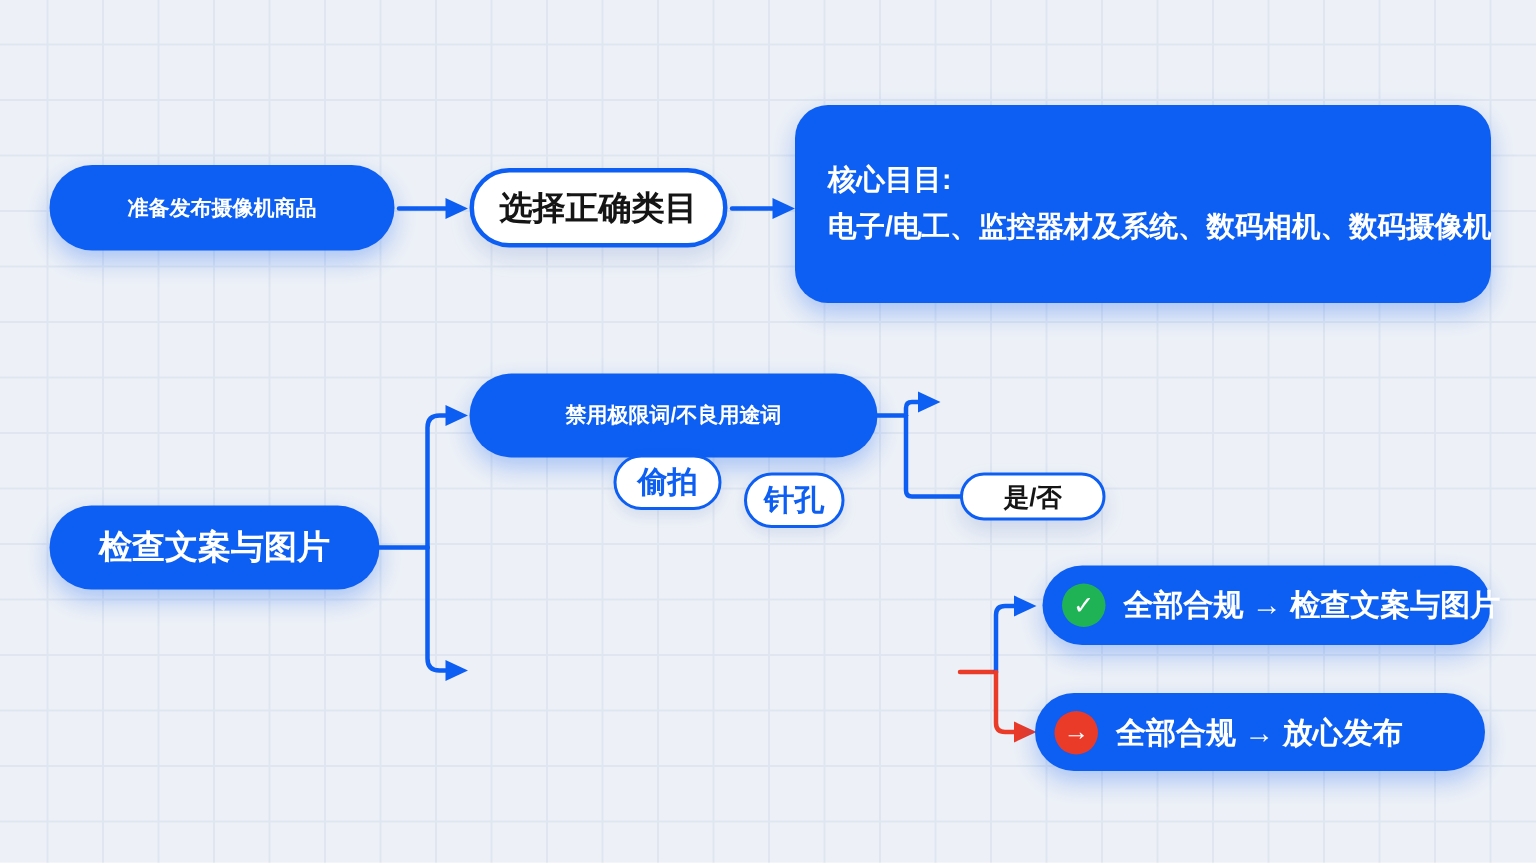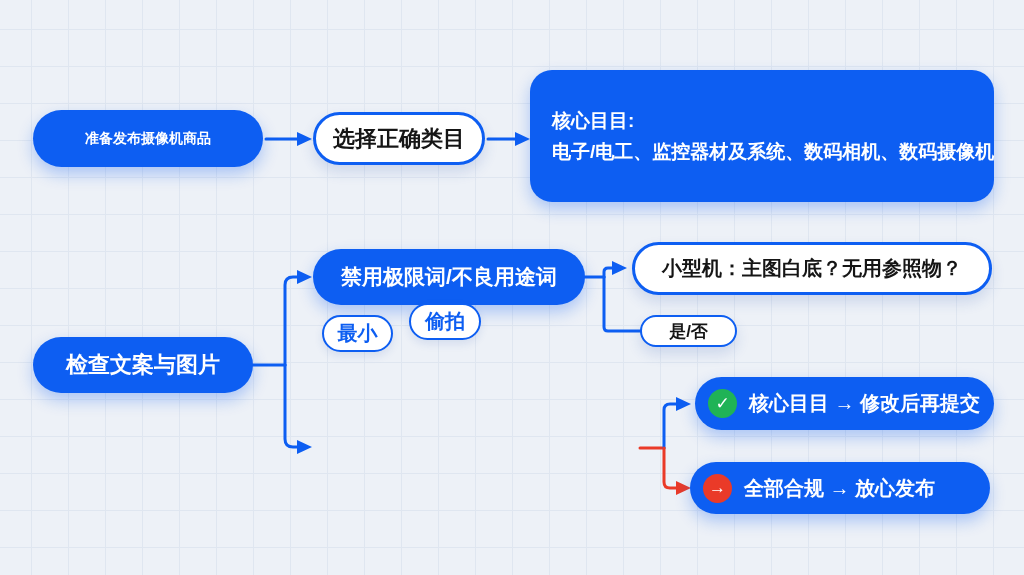--- a/index.html
+++ b/index.html
@@ -29,21 +29,21 @@
   }
   .blue{background:var(--blue);color:#ffffff;box-shadow:0 7px 16px rgba(13,94,242,.30);}
   .white{background:#ffffff;border:3px solid var(--blue);box-shadow:0 7px 14px rgba(40,80,180,.16);}
   
   .n1{left:33px;top:110px;width:230px;height:57px;border-radius:29px;font-size:14px;}
   .n2{left:313px;top:112px;width:172px;height:53px;border-radius:27px;font-size:22px;}
   .n3{left:530px;top:70px;width:464px;height:132px;border-radius:22px;
       flex-direction:column;align-items:flex-start;justify-content:center;
       padding-left:22px;font-size:19px;line-height:31px;}
   .n4{left:33px;top:337px;width:220px;height:56px;border-radius:28px;font-size:22px;font-family:Liberation Mono, monospace;}
-  .n5{left:313px;top:249px;width:272px;height:56px;border-radius:28px;font-size:21px;}
+  .n5{left:313px;top:249px;width:272px;height:56px;border-radius:28px;font-size:14px;}
   .tag{position:absolute;display:flex;align-items:center;justify-content:center;
       background:#fff;border:2.5px solid var(--blue);color:var(--blue);
       font-weight:bold;font-size:20px;border-radius:19px;box-sizing:border-box;
       box-shadow:0 4px 9px rgba(40,80,180,.12);}
   .t1{left:322px;top:315px;width:71px;height:37px;}
   .t2{left:409px;top:303px;width:72px;height:37px;}
   .t3{left:496px;top:315px;width:67px;height:37px;}
   .n6{left:632px;top:242px;width:360px;height:53px;border-radius:27px;font-size:20px;}
   .n7{left:640px;top:315px;width:97px;height:32px;border-radius:16px;font-size:17px;border-width:2.5px;}
   .n8{left:313px;top:420px;width:327px;height:54px;border-radius:27px;font-size:21px;}
@@ -98,31 +98,30 @@
 
   <div class="node blue n3">
     <div>核心目目:</div>
     <div>电子/电工、监控器材及系统、数码相机、数码摄像机</div>
   </div>
 
   <div class="node blue n4">检查文案与图片</div>
 
   <div class="node blue n5">禁用极限词/不良用途词</div>
 
-  <div class="tag t1">最小</div>
   <div class="tag t2">偷拍</div>
+  <div class="tag t3">针孔</div>
 
-  <div class="node white n6">小型机：主图白底？无用参照物？</div>
 
   <div class="node white n7">是/否</div>
 
 
   <div class="node blue n9">
     <span class="badge green">✓</span>
-    <span>核心目目 → 修改后再提交</span>
+    <span>全部合规 → 检查文案与图片</span>
   </div>
 
   <div class="node blue n10">
     <span class="badge red">→</span>
     <span>全部合规 → 放心发布</span>
   </div>
 
 </div>
 
 </body></html>

